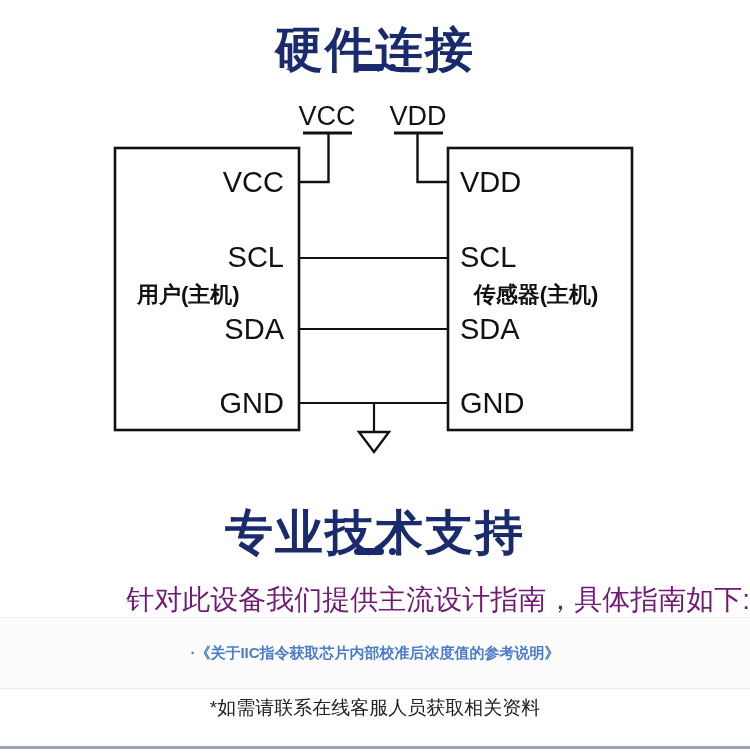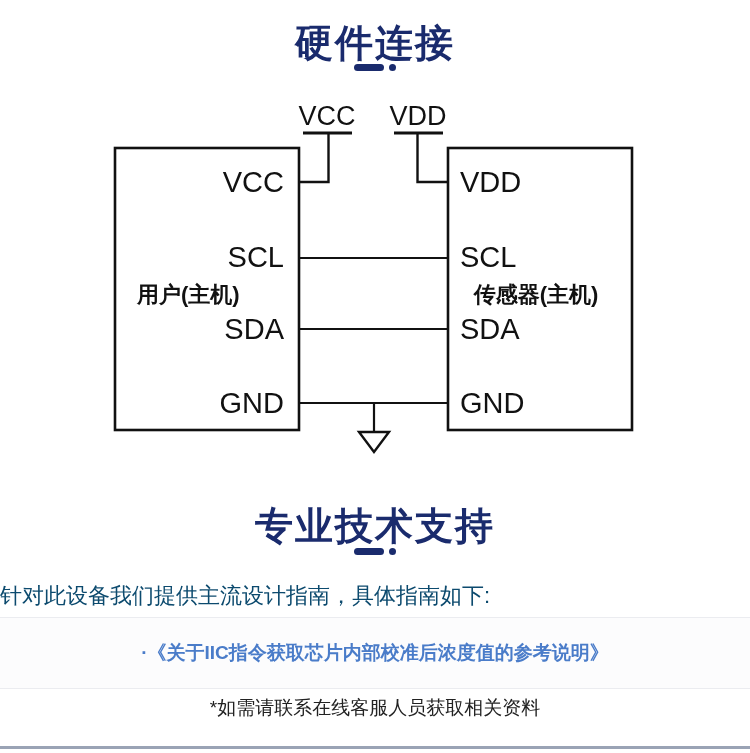--- a/index.html
+++ b/index.html
@@ -10,21 +10,21 @@
     background: #ffffff;
     overflow: hidden;
     font-family: "Liberation Sans", "DejaVu Sans", sans-serif;
     color: #1a1a1a;
   }
   .section-title {
     position: absolute;
     left: 0; width: 750px;
     margin: 0;
     text-align: center;
-    font-size: 38px;
+    font-size: 48px;
     font-weight: 700;
     color: #1a2b6d;
     letter-spacing: 2px;
   }
   .title-hardware { top: 18px; }
   .title-support  { top: 501px; text-align: center; }
   .dashdot {
     position: absolute;
     left: 0; width: 750px;
     display: flex;
@@ -54,38 +54,38 @@
     fill: #111111;
   }
   .pin-label   { font-size: 29px; }
   .rail-label  { font-size: 27px; }
   .box-label   { font-size: 22px; font-weight: 700; }
   .intro-text {
     position: absolute;
     left: 0; top: 581px;
     width: 750px;
     margin: 0;
-    text-align: left;
-    font-size: 22px;
-    color: #0c4a6e;
+    text-align: right;
+    font-size: 28px;
+    color: #701a75;
   }
   .guide-bar {
     position: absolute;
     left: 0; top: 617px;
     width: 750px; height: 72px;
     box-sizing: border-box;
     background: #fcfcfd;
     border-top: 1px solid #ebecf0;
     border-bottom: 1px solid #ebecf0;
     display: flex;
     align-items: center;
     justify-content: center;
   }
   .guide-link {
-    font-size: 19px;
+    font-size: 15px;
     font-weight: 700;
     color: #4a7cc9;
     text-decoration: none;
     cursor: pointer;
   }
   .footnote {
     position: absolute;
     left: 0; top: 695px;
     width: 750px;
     margin: 0;

